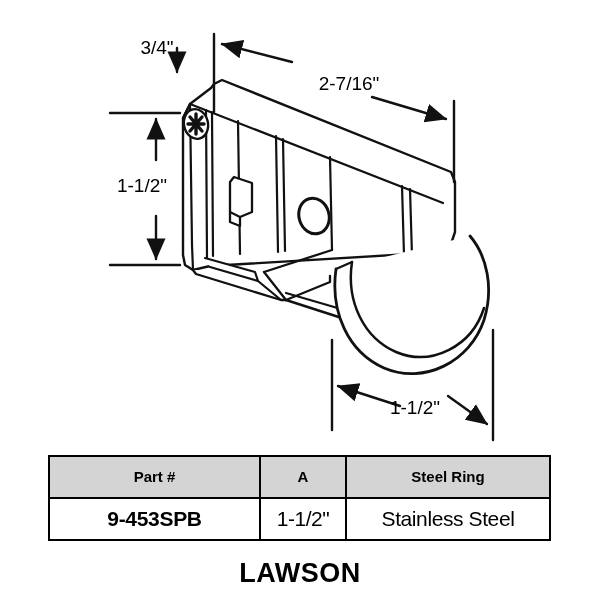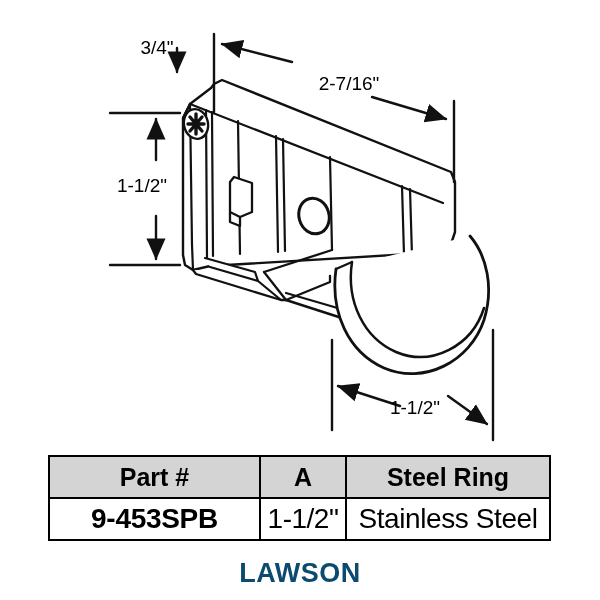--- a/index.html
+++ b/index.html
@@ -52,26 +52,26 @@
     text-align: center;
     vertical-align: middle;
     padding: 0;
     height: 40px;
     line-height: 40px;
     white-space: nowrap;
   }
   table.spec-table th {
     background: #d4d4d4;
     font-weight: bold;
-    font-size: 25px;
+    font-size: 15px;
     letter-spacing: 0px;
   }
   table.spec-table td {
     background: #ffffff;
-    font-size: 28px;
+    font-size: 21px;
   }
   td.part-cell {
     font-weight: bold;
     letter-spacing: -0.3px;
   }
   td.a-cell {
     font-weight: normal;
     letter-spacing: -0.5px;
   }
   td.ring-cell {
@@ -85,21 +85,21 @@
   
   .brand {
     position: absolute;
     left: 0;
     top: 558px;
     width: 600px;
     text-align: center;
     font-size: 27px;
     font-weight: bold;
     letter-spacing: 0.5px;
-    color: #0c4a6e;
+    color: #000000;
   }
 
   
   .dim-label {
     font-family: "Liberation Sans", sans-serif;
     font-size: 19px;
     fill: #000000;
   }
 </style>
 </head>

